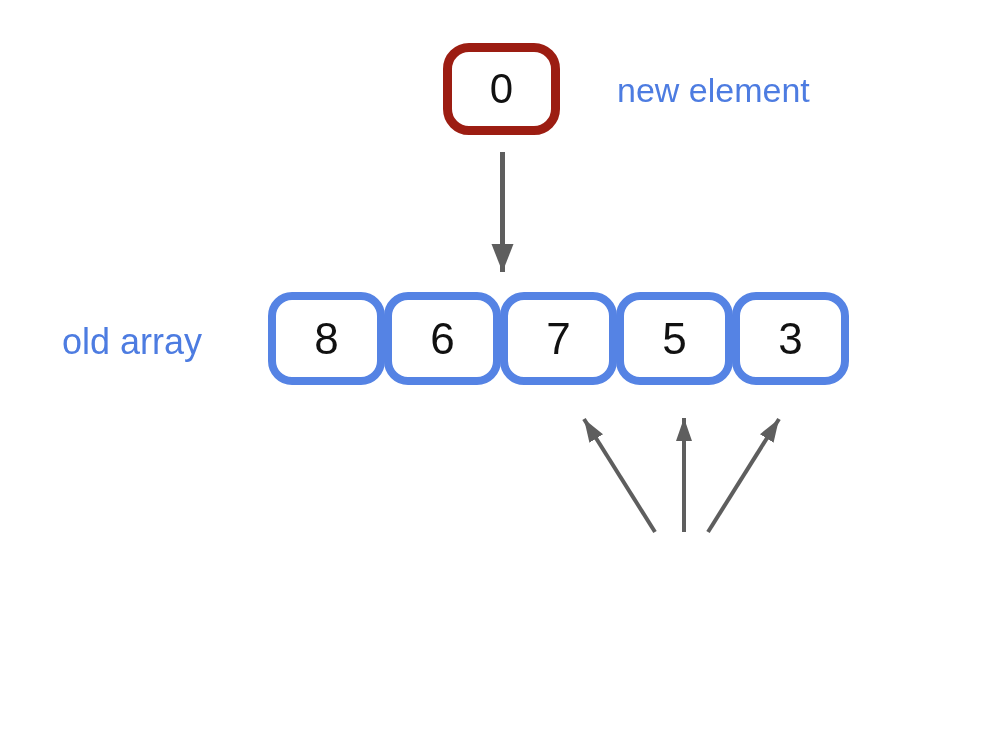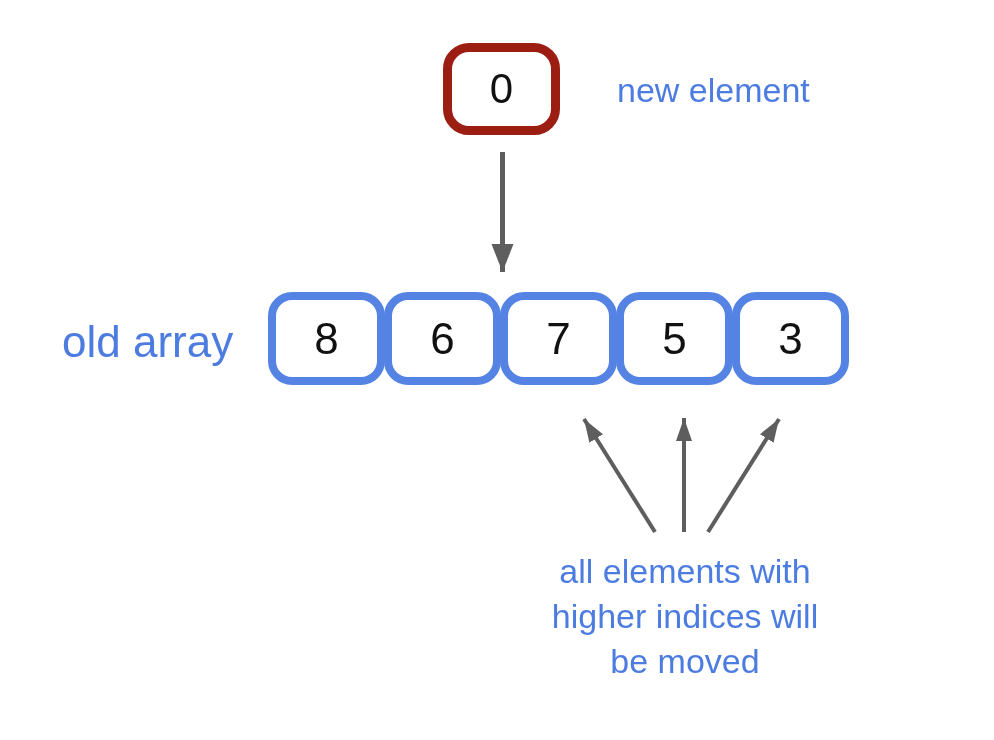--- a/index.html
+++ b/index.html
@@ -57,21 +57,21 @@
     font-size: 34px;
     line-height: 40px;
     color: var(--accent-blue);
     white-space: nowrap;
     text-align: center;
   }
   .old-array-label {
     position: absolute;
     left: 62px;
     top: 322px;
-    font-size: 44px;
+    font-size: 36px;
     line-height: 40px;
     color: var(--accent-blue);
     white-space: nowrap;
   }
   .array-row {
     position: absolute;
     left: 268px;
     top: 292px;
     display: flex;
   }
@@ -139,17 +139,14 @@
       <span>7</span>
     </div>
     <div class="array-cell">
       <span>5</span>
     </div>
     <div class="array-cell">
       <span>3</span>
     </div>
   </div>
 
-  <div class="annotation">all elements with
-higher indices will
-be moved</div>
 
 </div>
 
 </body></html>

